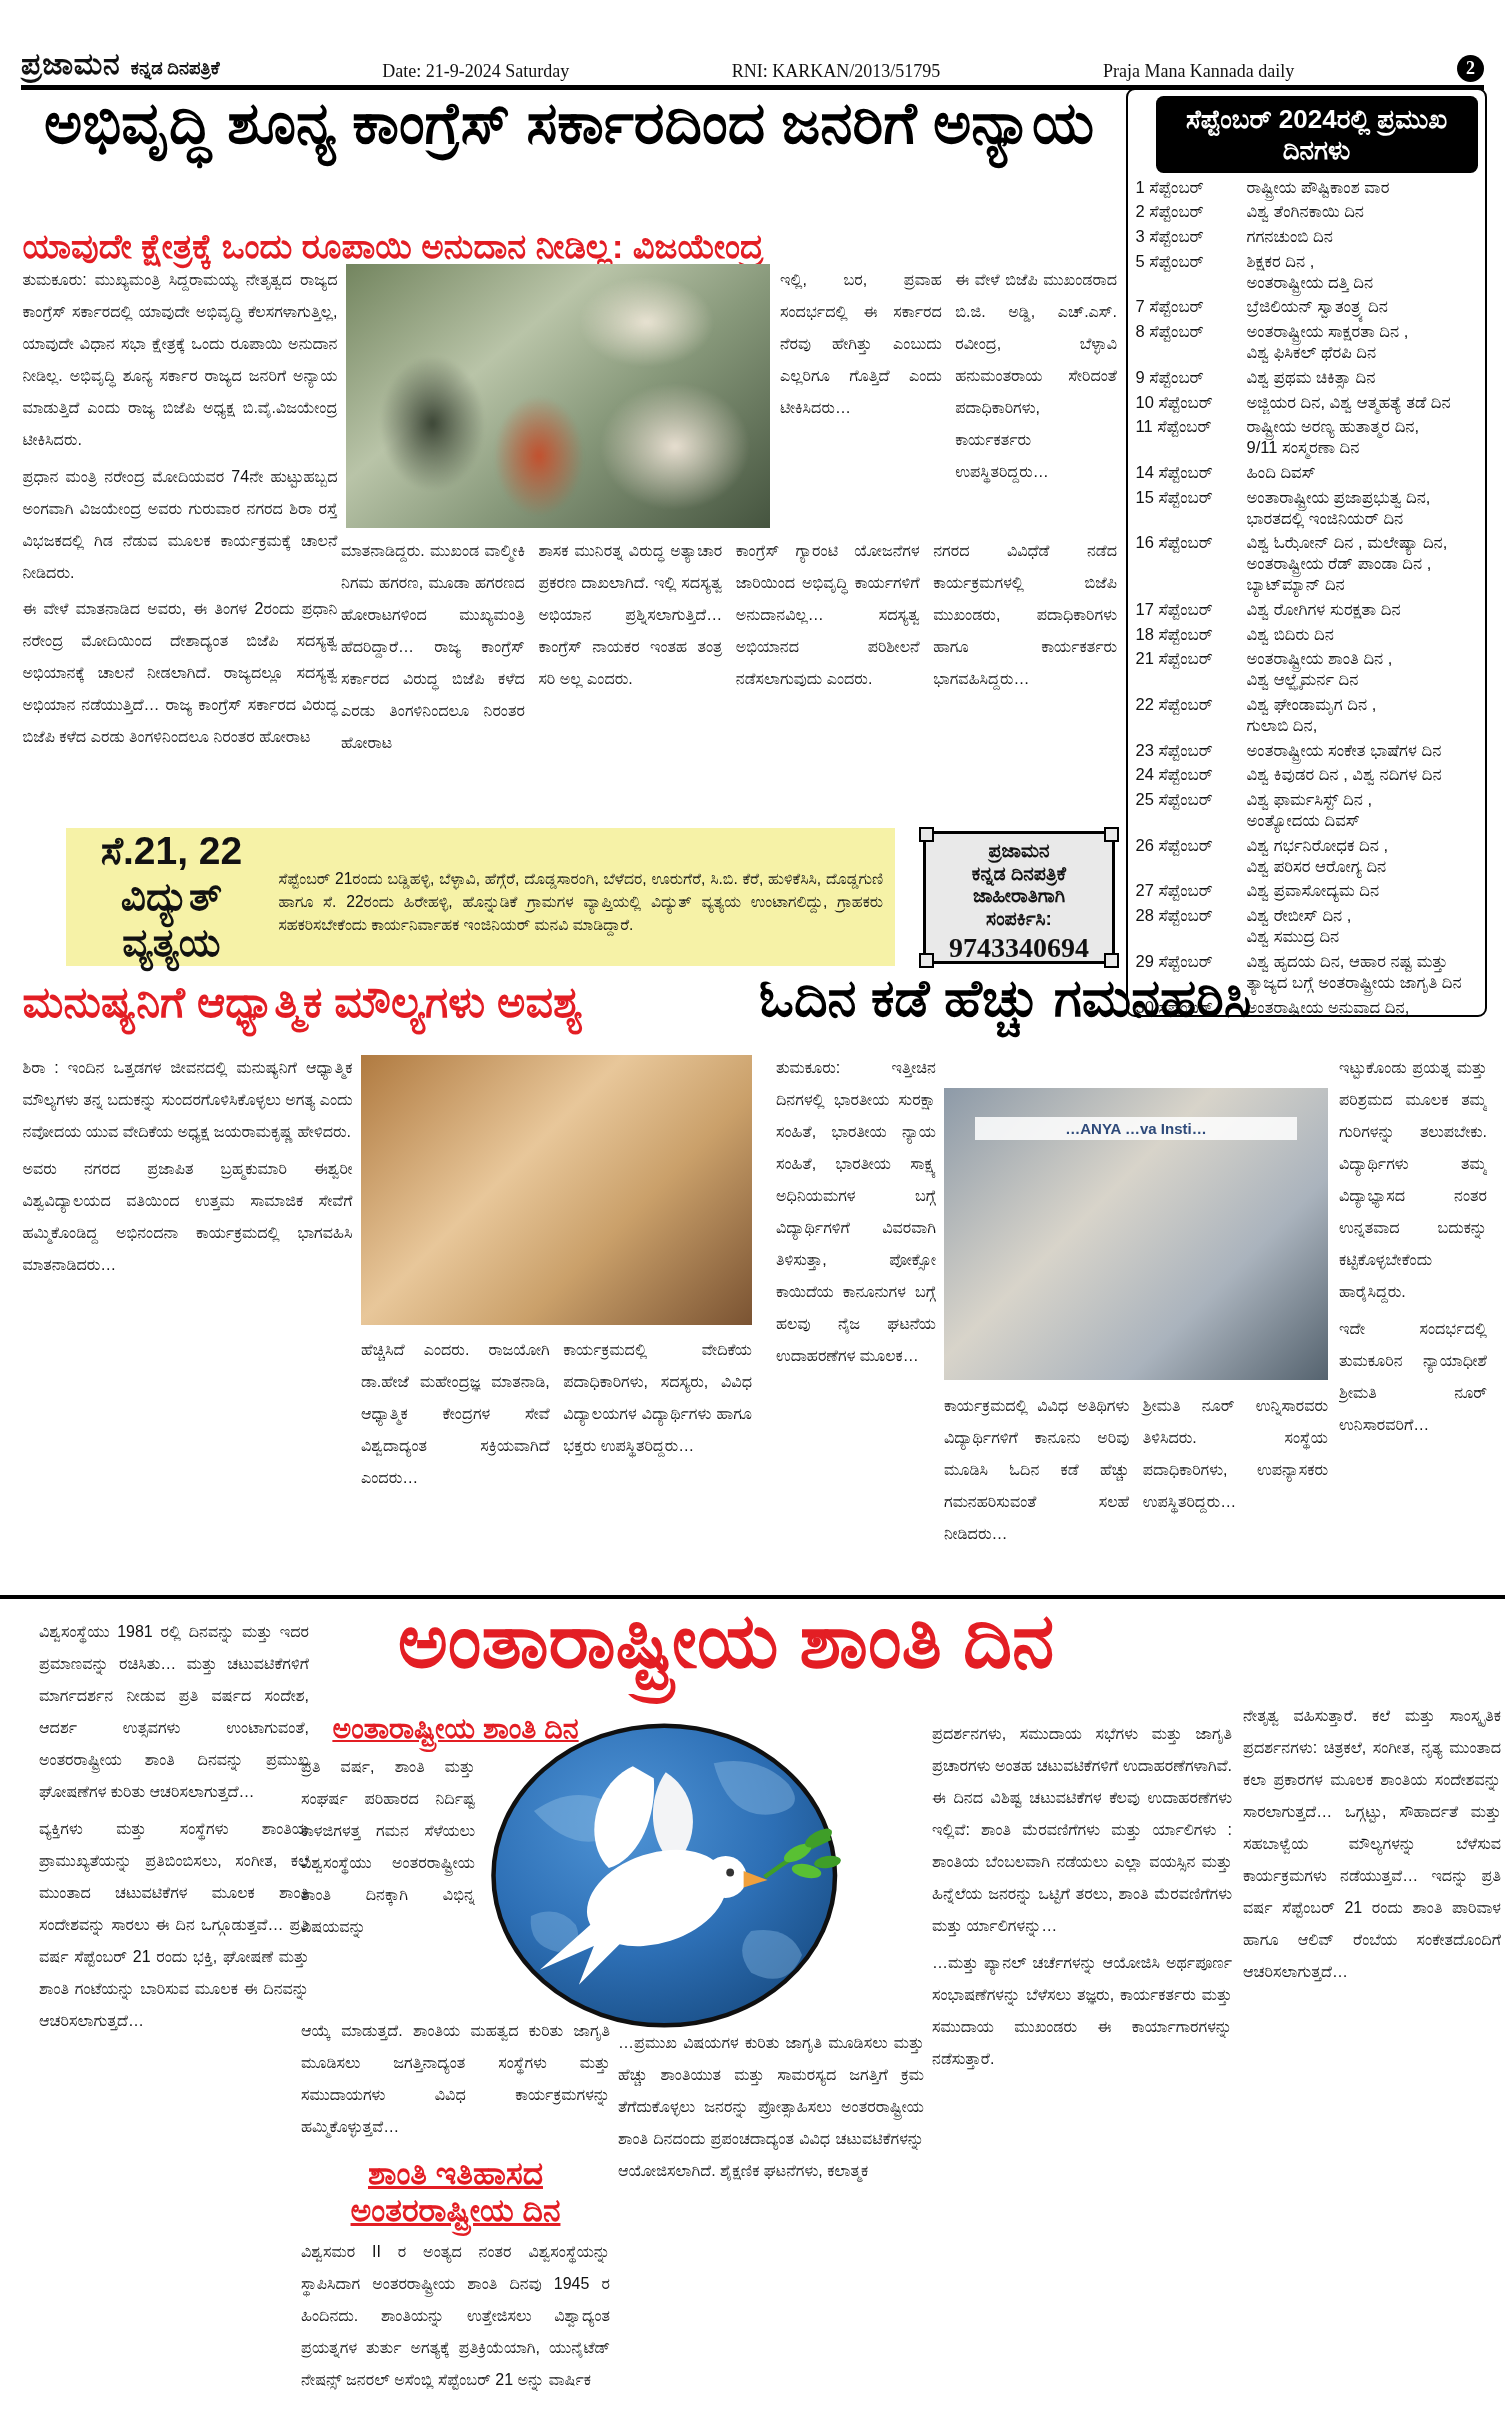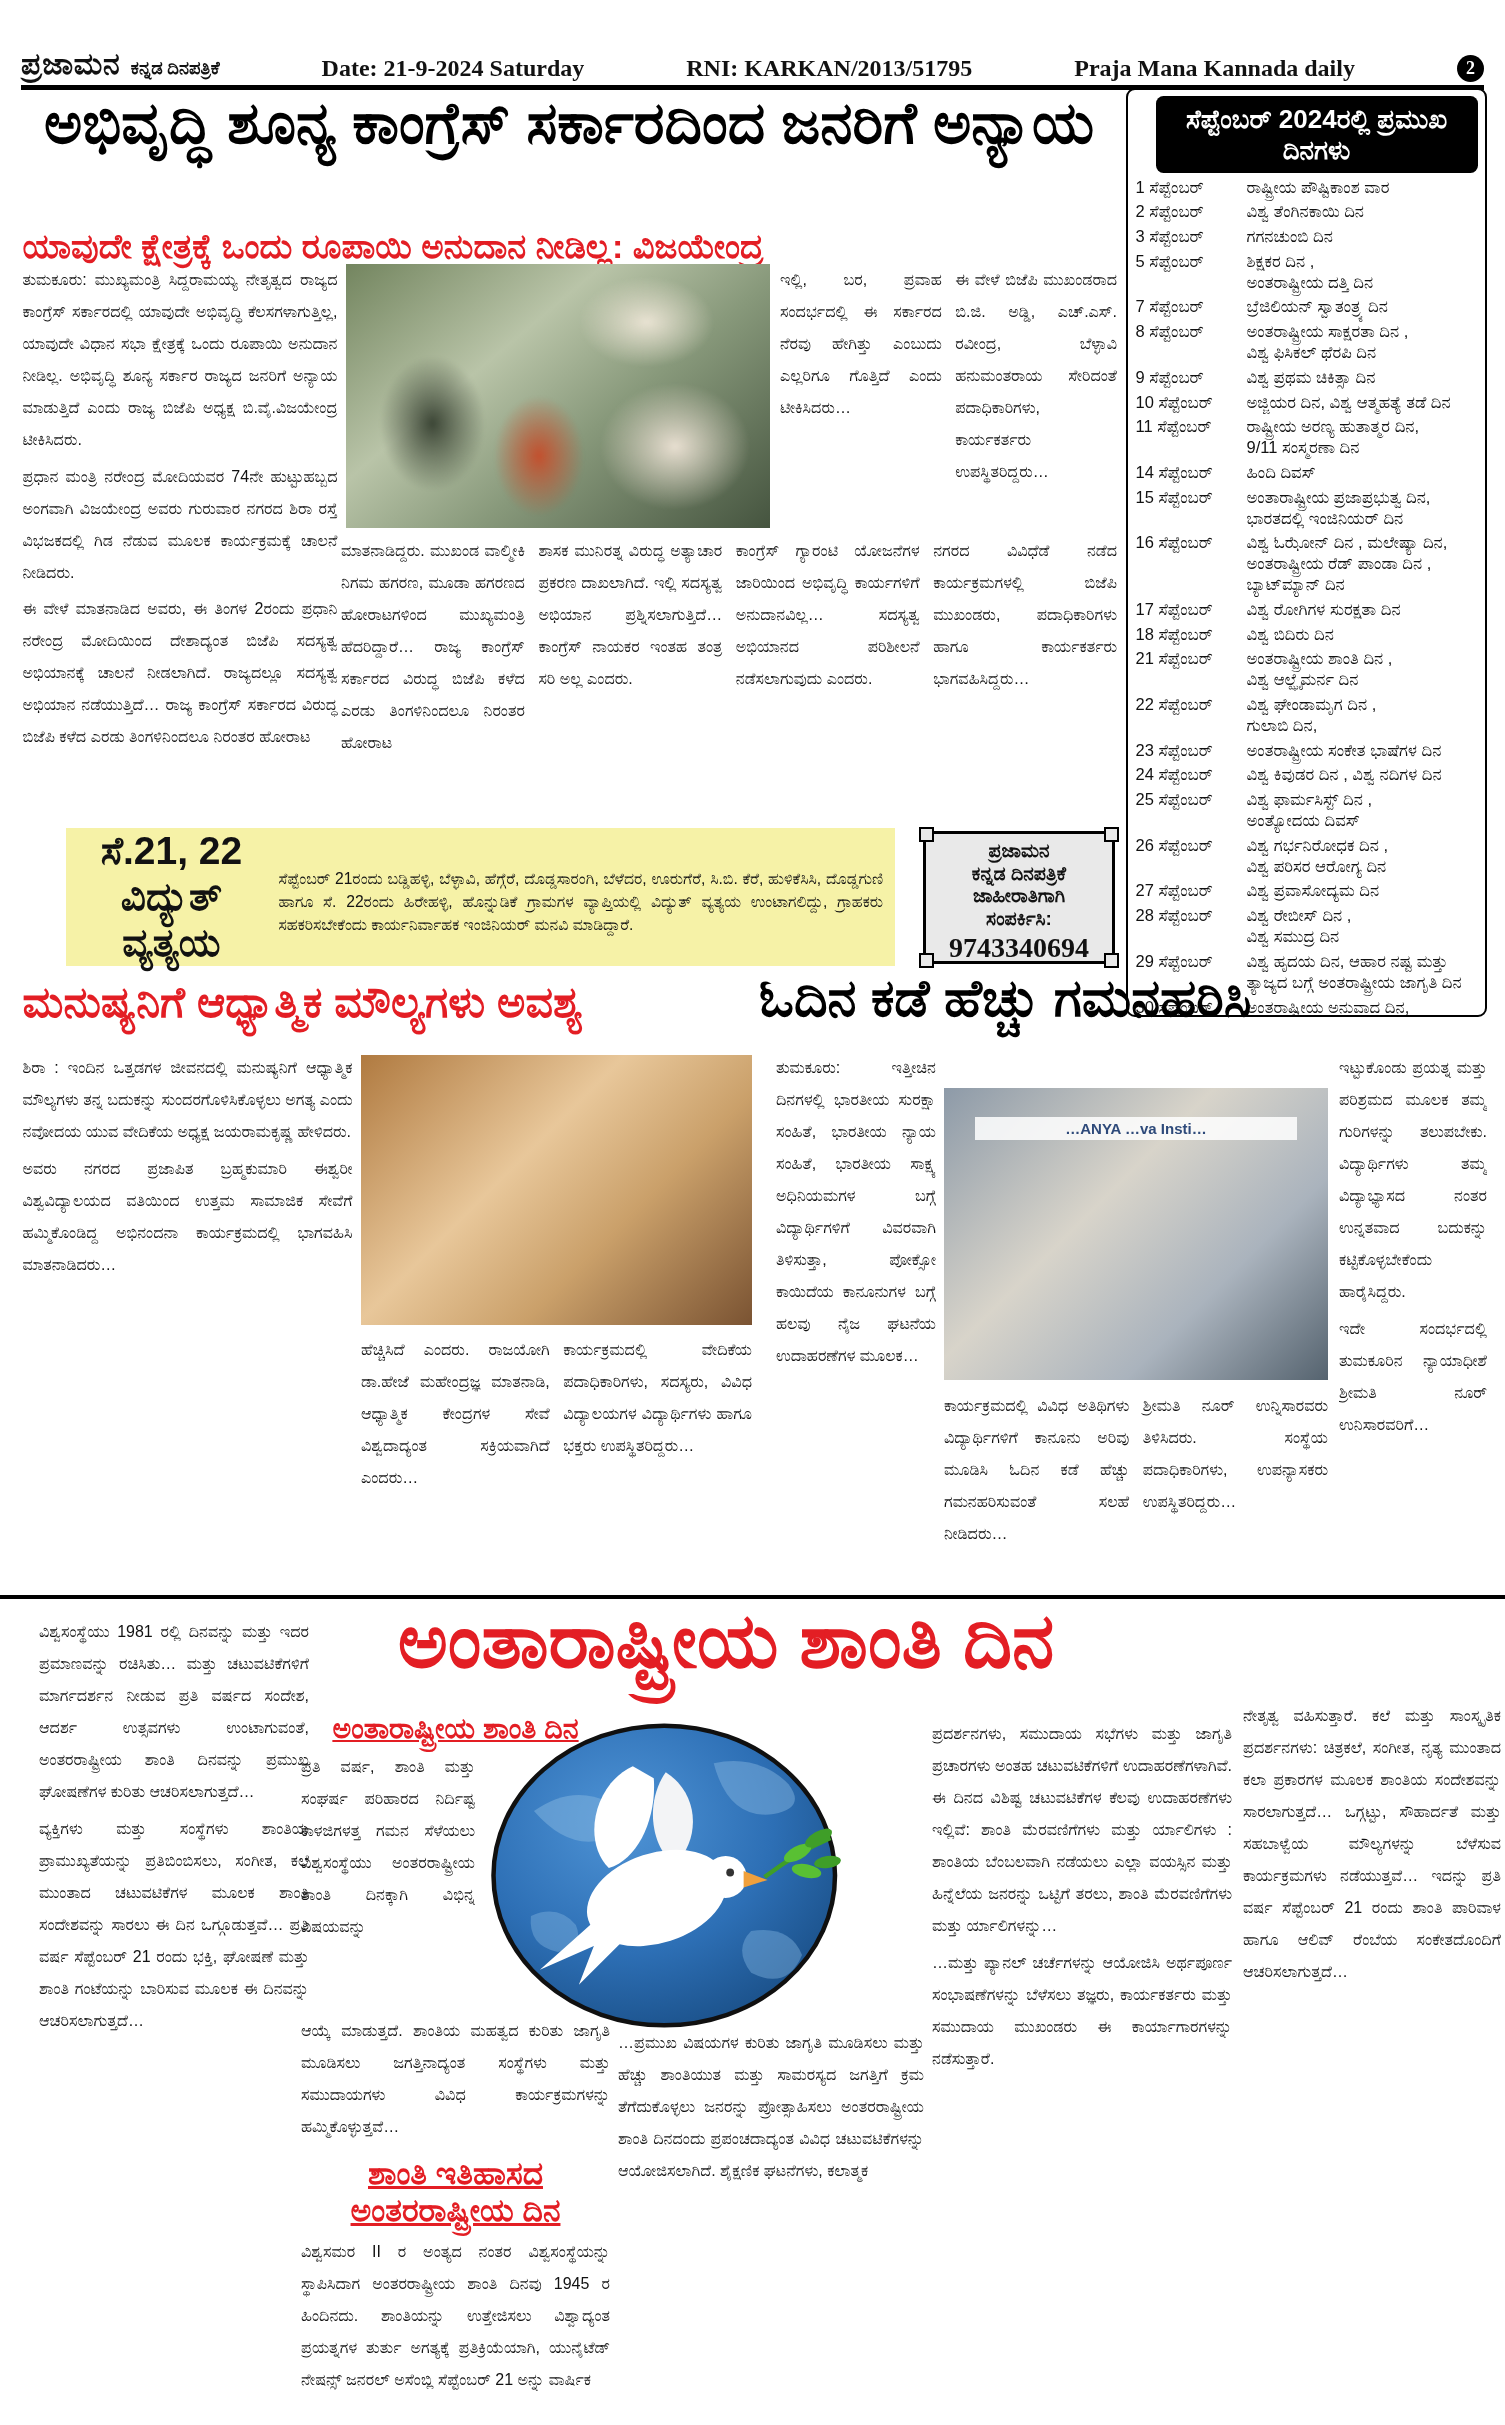--- a/index.html
+++ b/index.html
@@ -14,21 +14,21 @@
   .abs{position:absolute;}
   .txt{font-size:16px;line-height:32px;text-align:justify;overflow:hidden;}
   .txt p{margin:0 0 4.5px 0;text-indent:0;}
   .pre{white-space:pre-line;}
   
   .hdr{left:21px;right:21px;top:46px;height:36px;display:flex;align-items:flex-end;
        justify-content:space-between;font-family:"Liberation Serif",serif;}
   .logo-wrap{display:flex;align-items:baseline;gap:10.5px;}
   .logo{font-size:30px;font-weight:900;letter-spacing:0.7px;}
   .logo-sub{font-size:18px;font-weight:700;}
-  .hdr-item{font-size:24px;font-weight:700;}
+  .hdr-item{font-size:18px;font-weight:400;}
   .pageno{width:27px;height:27px;border-radius:50%;background:#000;color:#fff;
           display:flex;align-items:center;justify-content:center;font-size:18px;font-weight:700;}
   .hdr-rule{left:21px;right:21px;top:85px;height:4.5px;background:#000;}
   
   .h1{left:22.5px;top:91px;width:1093px;font-size:58px;line-height:1.1;font-weight:900;
       text-align:center;color:#000;}
   .h2{left:22.5px;top:208px;width:1093px;font-size:34px;line-height:1.1;font-weight:700;color:var(--red);margin-top:20px;}
   .photo{background:#9aa48b;}
   .photo1{left:346px;top:264px;width:424px;height:264px;
           background:linear-gradient(140deg,#73855f 0%,#b9c4a8 35%,#88997b 60%,#45543f 100%);}

